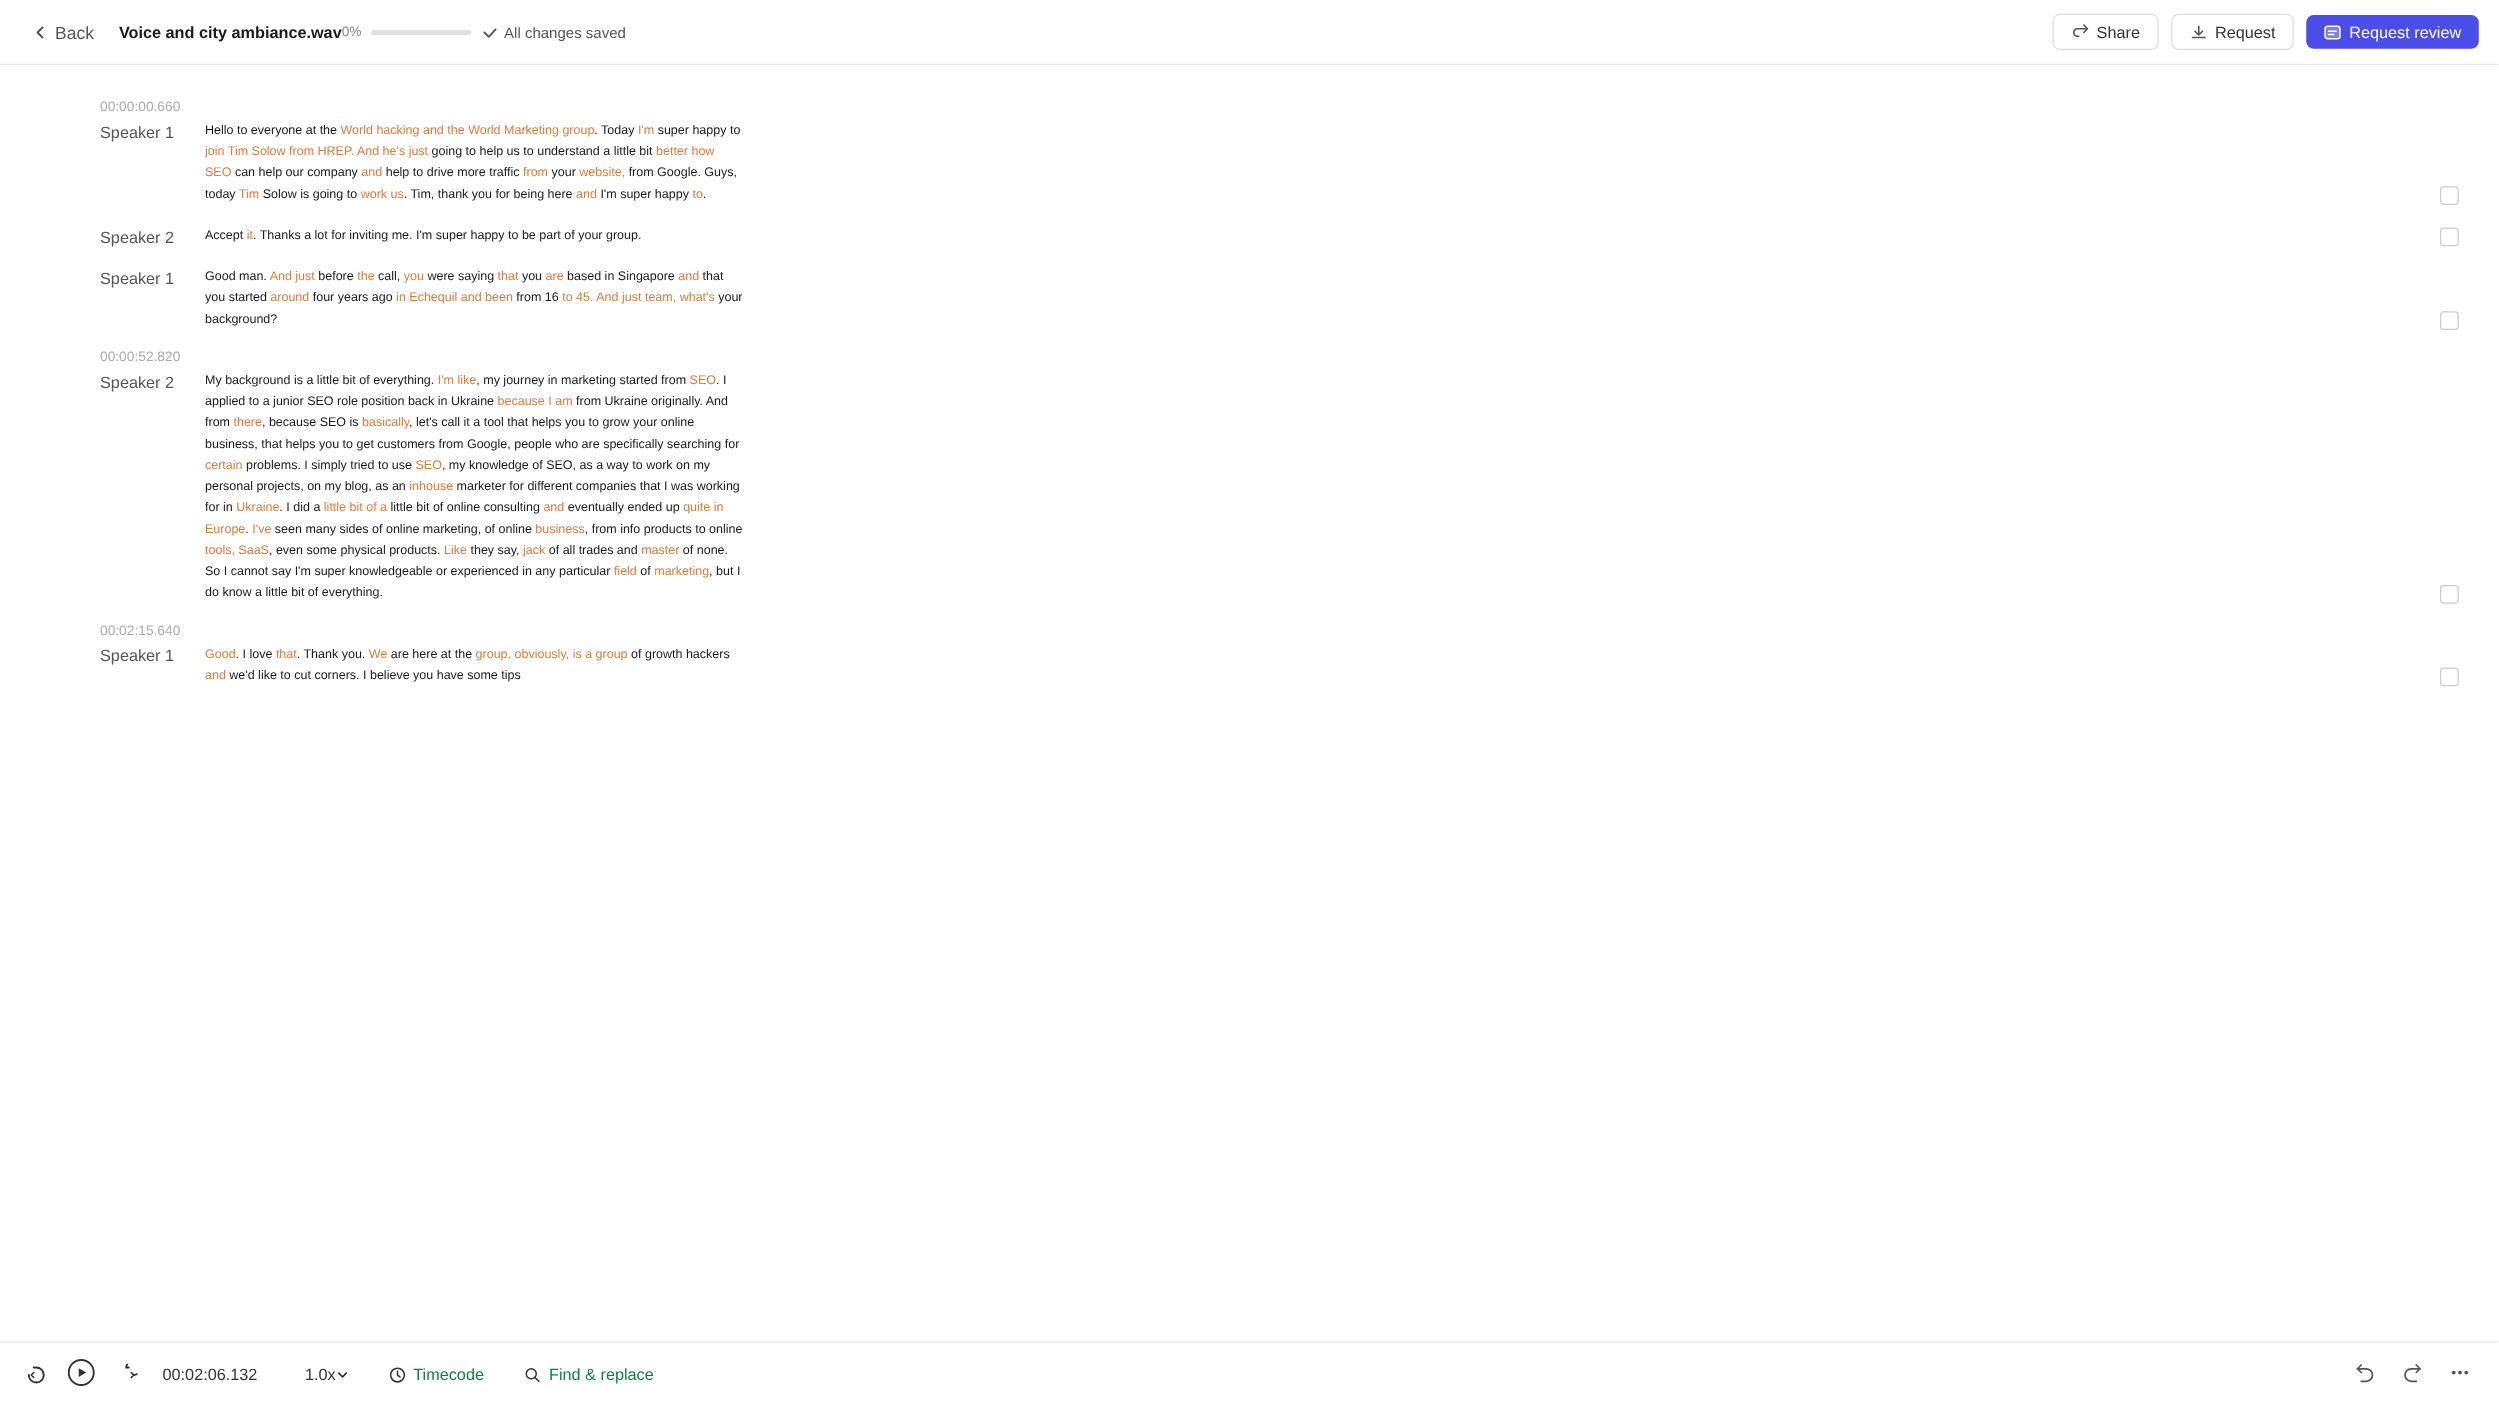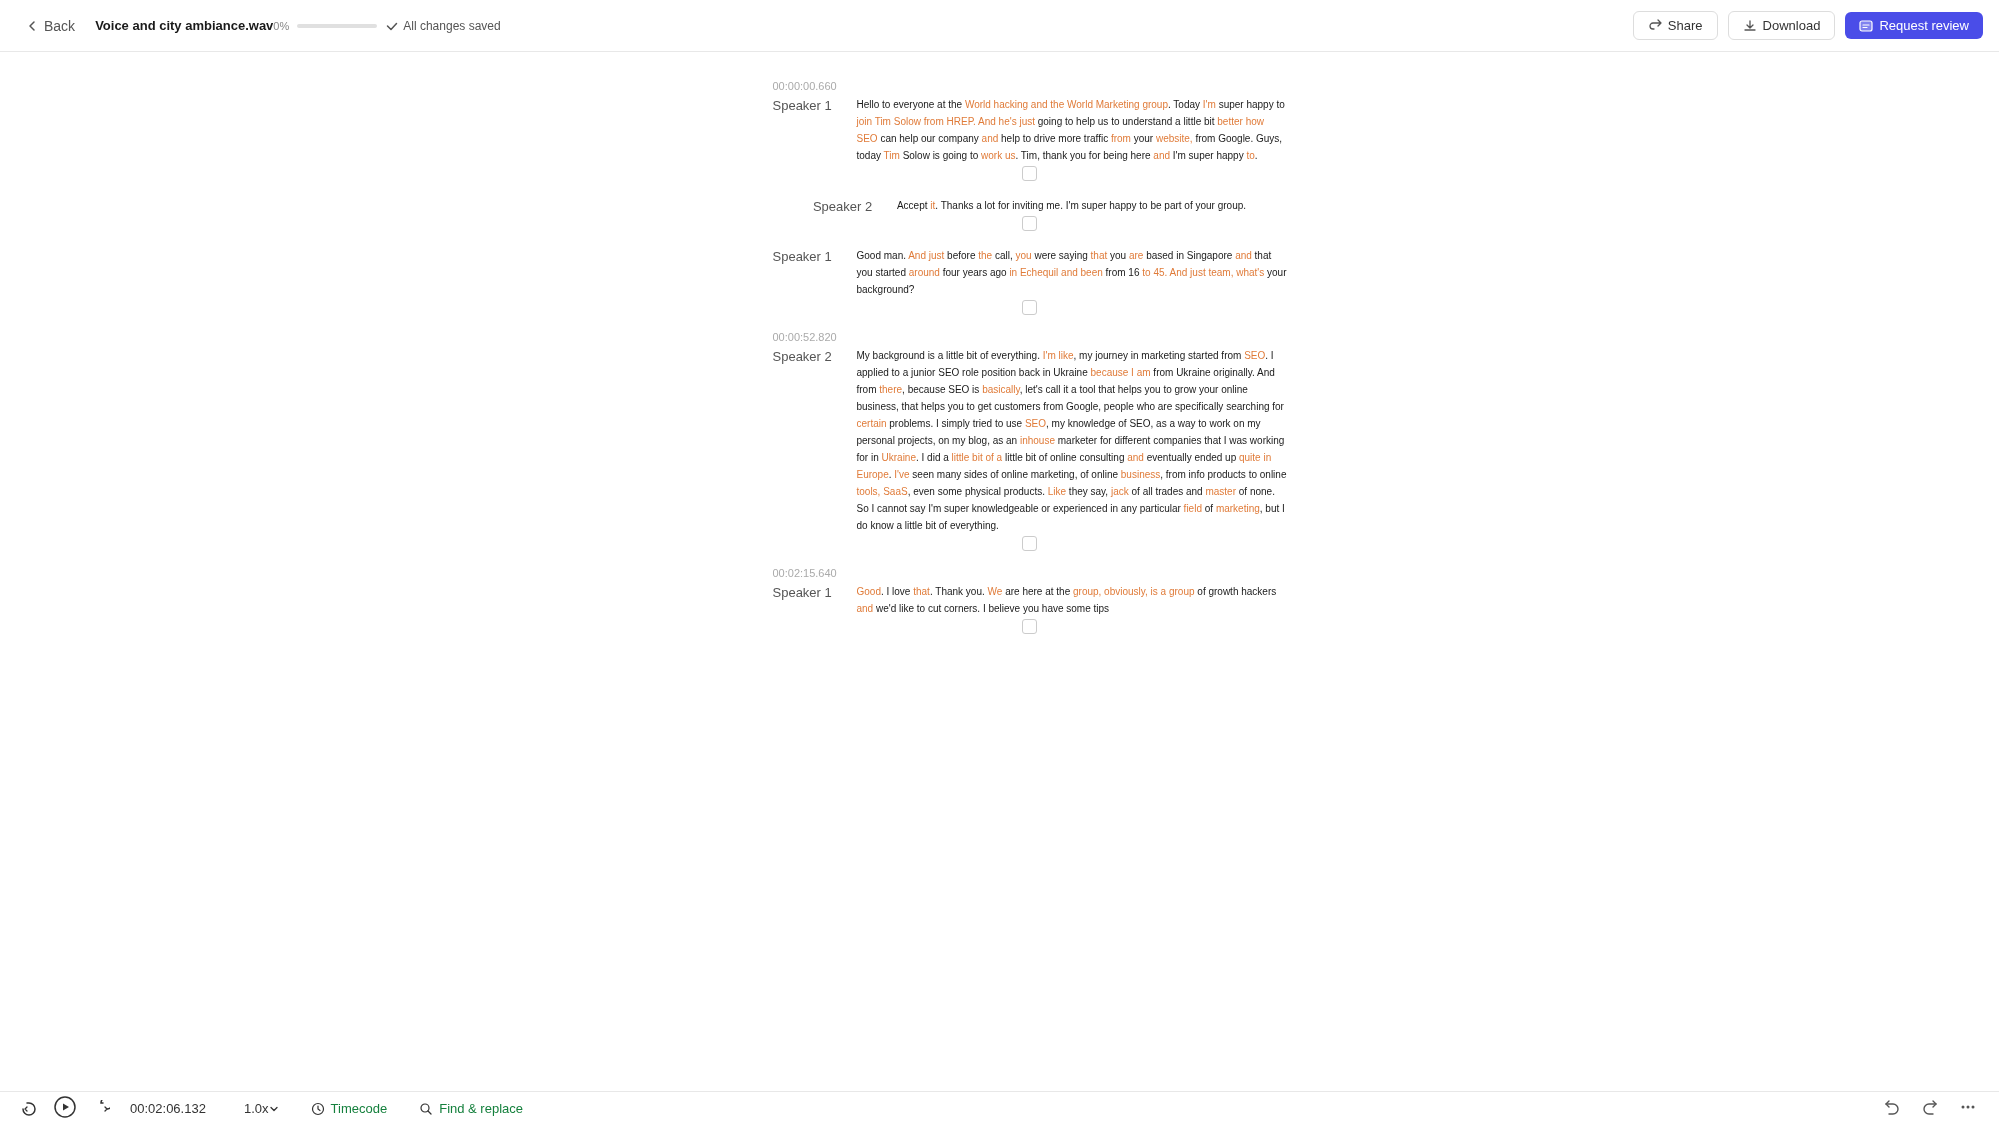--- a/index.html
+++ b/index.html
@@ -36,41 +36,41 @@
     .timestamp { font-size: 11px; color: #aaa; margin-bottom: 4px; margin-left: 0; padding-left: 0; }
     .utterance { display: flex; align-items: flex-start; gap: 12px; }
     .speaker-label { font-size: 13px; font-weight: 500; color: #555; width: 72px; flex-shrink: 0; padding-top: 2px; }
     .text-content { flex: 1; font-size: 10px; line-height: 1.7; color: #1a1a1a; max-width: 430px; }
 
     
     .hl-orange { color: #e07b39; }
 
     
     .bottom-bar {
-      display: flex; align-items: center; height: 34px; border-top: 1px solid #e8e8e8;
+      display: flex; align-items: center; height: 52px; border-top: 1px solid #e8e8e8;
       padding: 0 16px; flex-shrink: 0; gap: 16px; background: #fff;
     }
     .transport-controls { display: flex; align-items: center; gap: 8px; }
     .transport-btn { background: none; border: none; cursor: pointer; color: #333; padding: 4px; border-radius: 4px; display: flex; align-items: center; }
     .play-btn { background: none; border: none; cursor: pointer; color: #333; padding: 4px; }
     .time-display { font-size: 13px; color: #333; font-variant-numeric: tabular-nums; min-width: 90px; }
     .speed-btn { display: flex; align-items: center; gap: 0; background: none; border: none; cursor: pointer; font-size: 13px; color: #333; padding: 4px 8px; border-radius: 4px; }
     .timecode-btn, .find-replace-btn {
       display: flex; align-items: center; gap: 6px; background: none; border: none;
       cursor: pointer; font-size: 13px; color: #15803d; padding: 4px 8px; border-radius: 4px;
     }
     .bottom-right { margin-left: auto; display: flex; align-items: center; gap: 8px; }
     .icon-btn { background: none; border: none; cursor: pointer; color: #555; padding: 4px 6px; border-radius: 4px; }
 
     
     .transcript-area::-webkit-scrollbar { width: 6px; }
     .transcript-area::-webkit-scrollbar-track { background: #f5f5f5; }
     .transcript-area::-webkit-scrollbar-thumb { background: #ccc; border-radius: 3px; }
 
-    .segment-wrapper { display: flex; align-items: center; padding: 8px 0; flex-direction: column; }
+    .segment-wrapper { display: flex; align-items: flex-end; padding: 8px 0; }
     .segment-left { flex: 1; }
     .cb-col { width: 40px; display: flex; justify-content: center; padding-top: 2px; }
     .cb { width: 15px; height: 15px; border: 1px solid #ccc; border-radius: 3px; background: #fff; }
   </style>
 </head>
 <body>
 
 <div class="header">
   <div class="header-left">
     <button class="back-btn">
@@ -99,21 +99,21 @@
     <button class="btn-share">
       <svg width="14" height="14" viewBox="0 0 14 14" fill="none">
         <path d="M10 1l3 3-3 3M13 4H5a3 3 0 000 6h1" stroke="#555" stroke-width="1.3" stroke-linecap="round" stroke-linejoin="round"></path>
       </svg>
       <span>Share</span>
     </button>
     <button class="btn-download">
       <svg width="14" height="14" viewBox="0 0 14 14" fill="none">
         <path d="M7 2v7M4 6l3 3 3-3M2 11h10" stroke="#555" stroke-width="1.3" stroke-linecap="round" stroke-linejoin="round"></path>
       </svg>
-      <span>Download</span>
+      <span>Request</span>
     </button>
     <button class="btn-request">
       <svg width="14" height="14" viewBox="0 0 14 14" fill="none">
         <rect x="1" y="2" width="12" height="10" rx="2" fill="rgba(255,255,255,0.3)" stroke="white" stroke-width="1.2"></rect>
         <path d="M4 6h6M4 8.5h4" stroke="white" stroke-width="1.2" stroke-linecap="round"></path>
       </svg>
       <span>Request review</span>
     </button>
   </div>
 </div>

